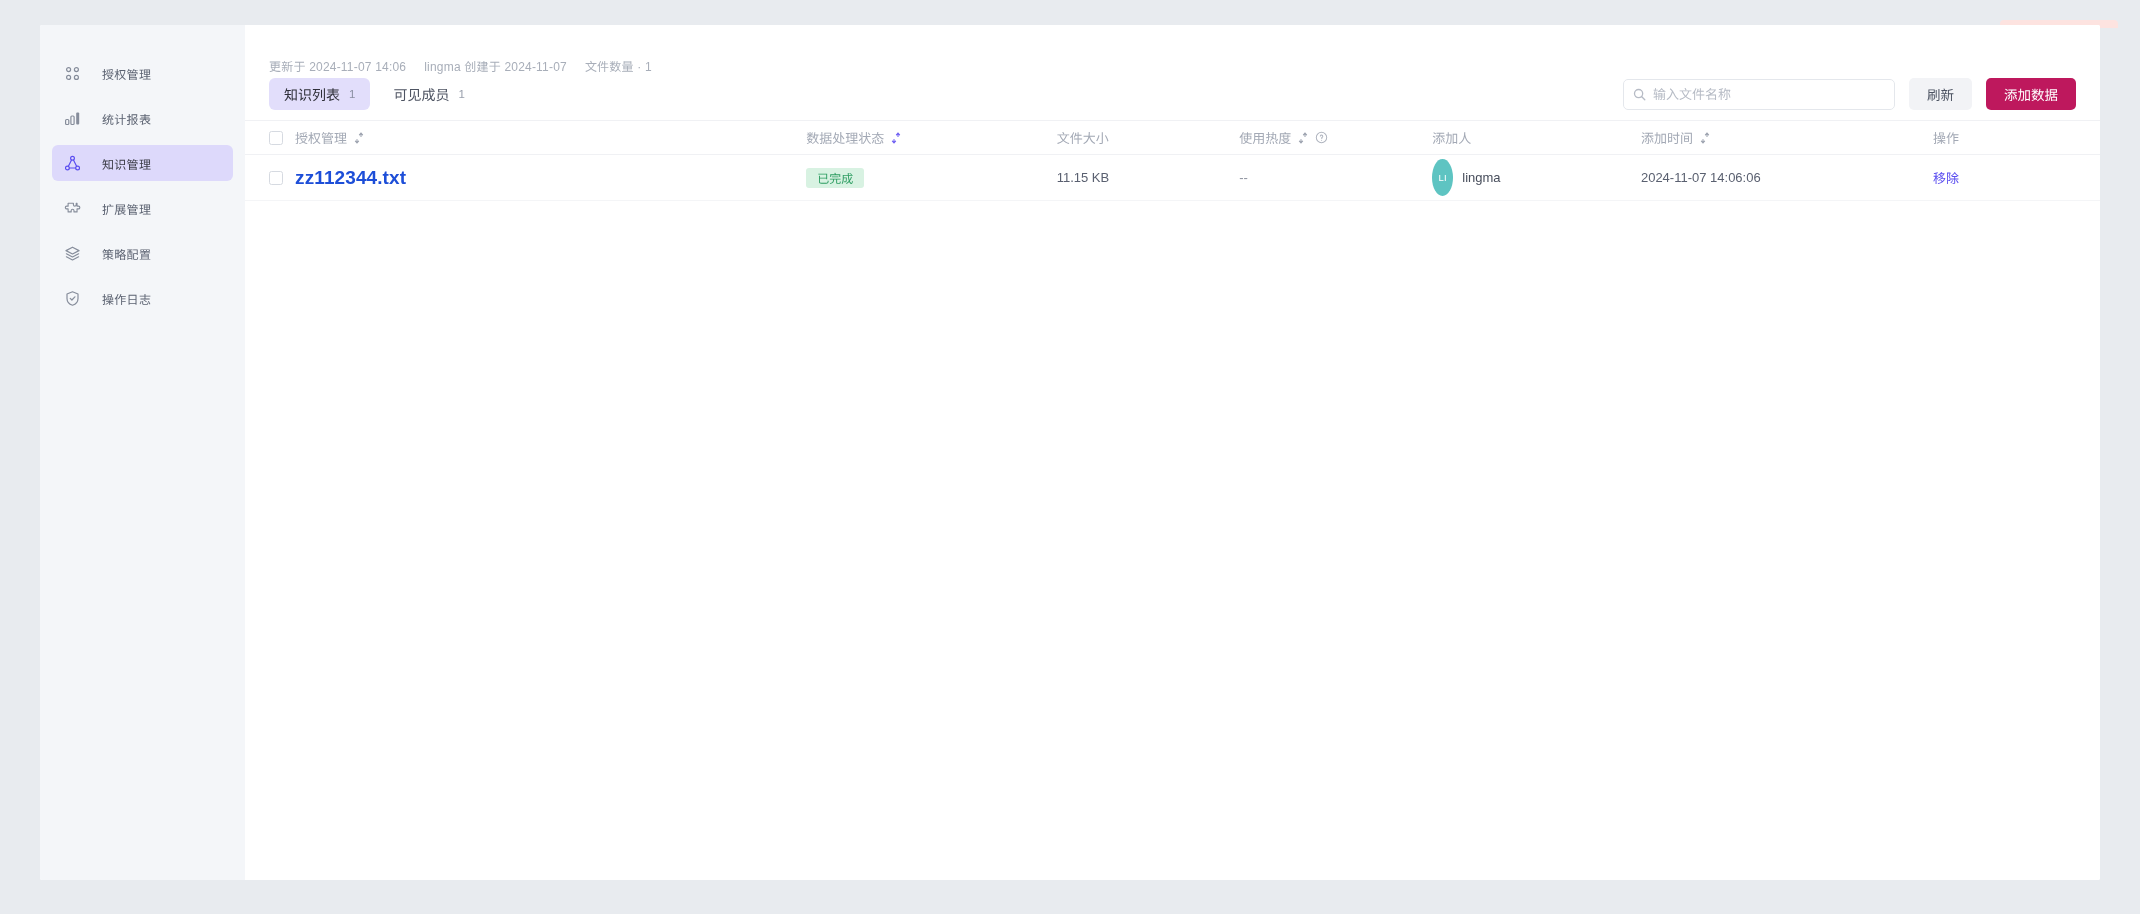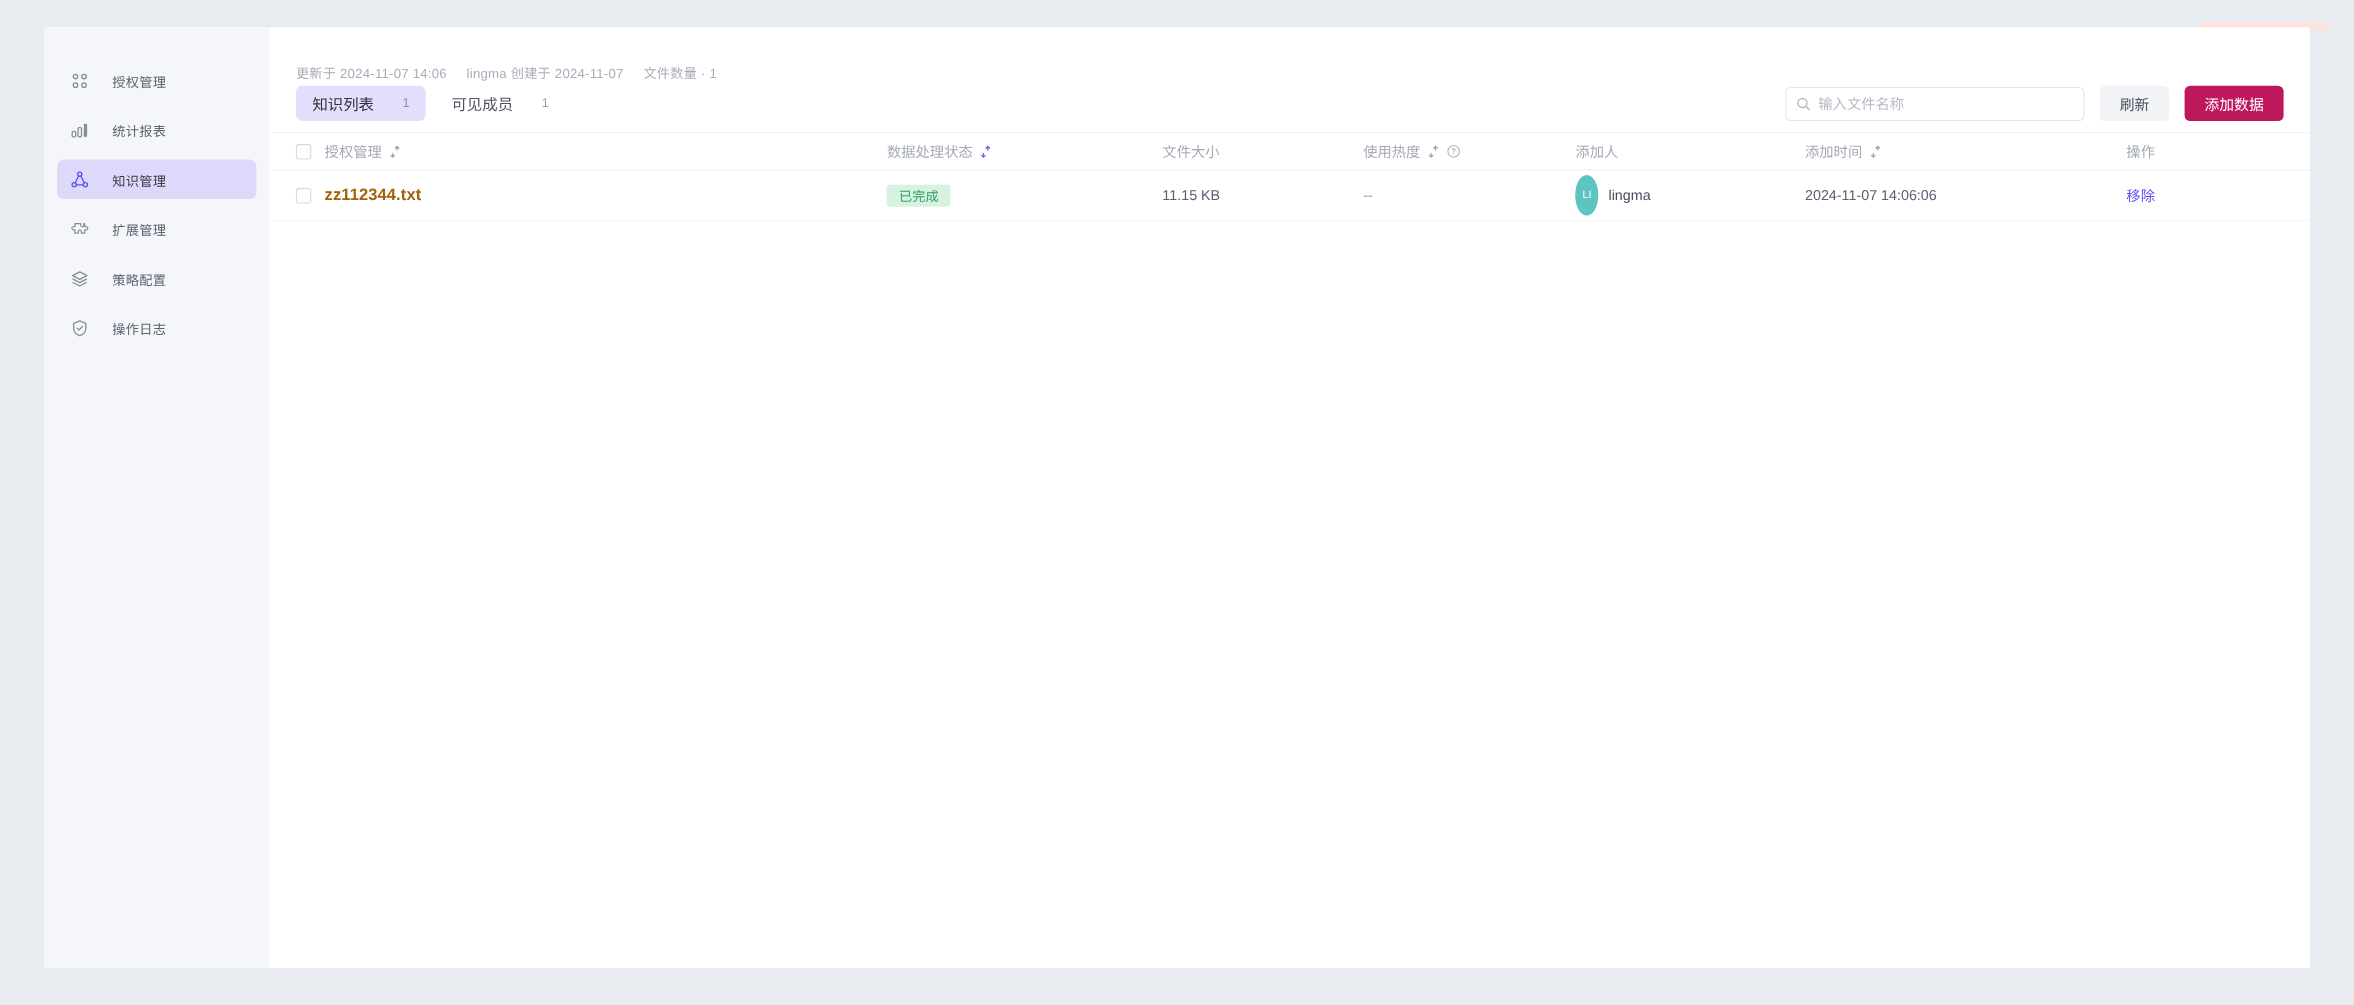--- a/index.html
+++ b/index.html
@@ -107,21 +107,21 @@
     display: flex;
     align-items: center;
     padding: 0 24px 0 24px;
     position: relative;
   }
 
   .tabs { display: flex; align-items: center; gap: 8px; }
   .tab {
     display: flex;
     align-items: center;
-    gap: 26px;
+    gap: 9px;
     height: 32px;
     padding: 0 15px;
     border-radius: 6px;
     font-size: 14px;
     color: #4e5462;
     cursor: pointer;
     white-space: nowrap;
   }
   .tab.active {
     background: #e2defb;
@@ -234,22 +234,22 @@
   .checkbox {
     width: 14px; height: 14px;
     border: 1px solid #d6dae1;
     border-radius: 2.5px;
     background: #fff;
     display: block;
     cursor: pointer;
   }
 
   .file-name {
-    font-size: 15px;
-    color: #a16207;
+    font-size: 19px;
+    color: #1d4ed8;
     font-weight: 600;
     letter-spacing: .1px;
   }
 
   .badge {
     display: inline-flex;
     align-items: center;
     justify-content: center;
     height: 20px;
     padding: 0 11px;

